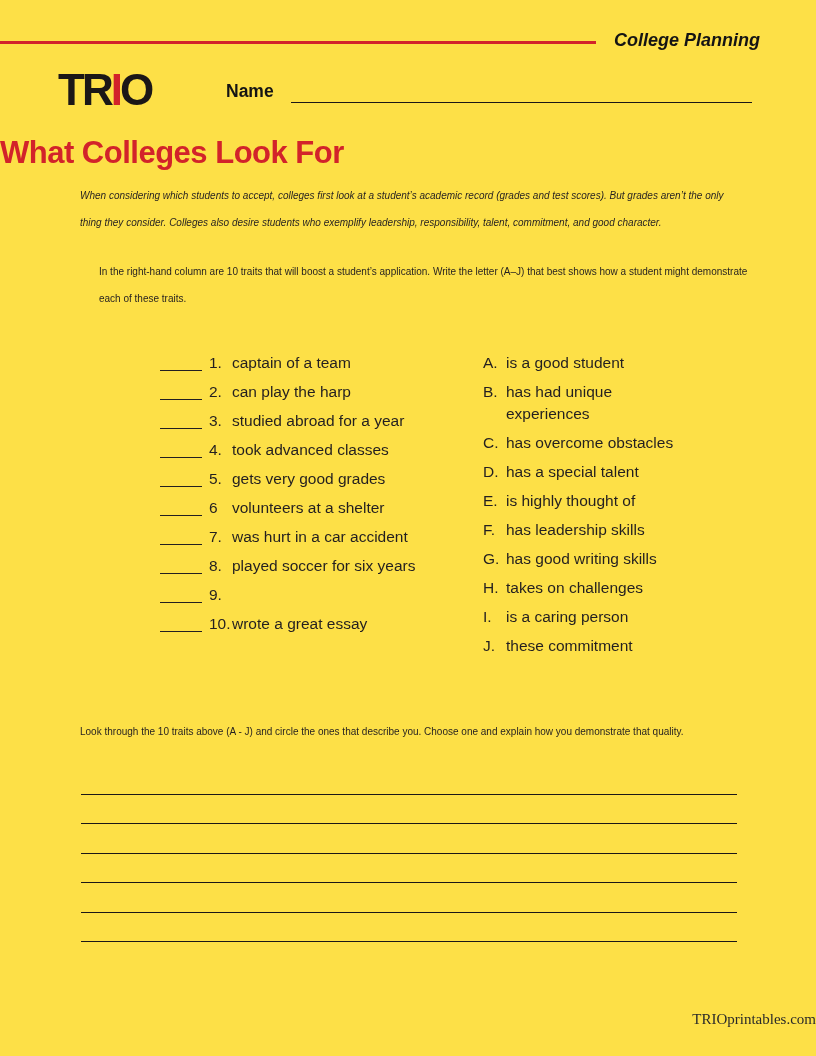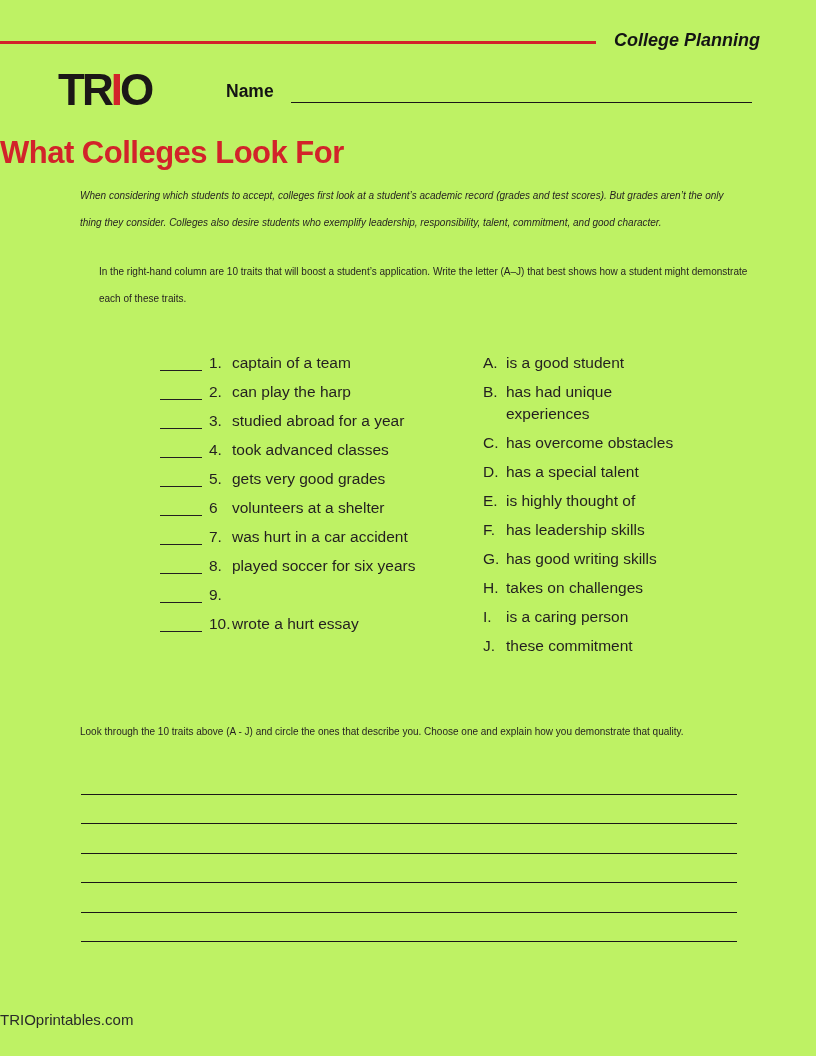--- a/index.html
+++ b/index.html
@@ -6,21 +6,21 @@
     --red:#d2232a;
     --ink:#231f20;
   }
   *{margin:0;padding:0;box-sizing:border-box;}
   html,body{background:#ffffff;}
   body{
     width:816px;height:1056px;
     font-family:"Liberation Sans", sans-serif;
     color:var(--ink);
   }
-  .page{position:relative;width:816px;height:1056px;background:#bef264;overflow:hidden;padding-left:15px;}
+  .page{position:relative;width:816px;height:1056px;background:#fde047;overflow:hidden;padding-left:15px;}
 
   .red-rule{position:absolute;top:41px;left:0;width:596px;height:3px;background:var(--red);}
   .category{
     position:absolute;top:30px;right:56px;
     font-size:18px;font-weight:bold;font-style:italic;color:#141414;
   }
 
   .logo{
     position:absolute;top:68px;left:58px;
     font-size:44px;font-weight:bold;letter-spacing:-3px;
@@ -51,21 +51,21 @@
     border-bottom:1.3px solid var(--ink);
   }
   .num,.letter{min-width:23px;flex:none;}
   .txt{white-space:nowrap;}
 
   #writing-lines{position:absolute;top:765px;left:81px;width:656px;}
   .wline{height:29.5px;border-bottom:1.5px solid #1b1717;}
 
   .footer{
     position:absolute;top:1011px;left:0;width:100%;
-    text-align:left;font-size:15px;color:#2a2a2a;
+    text-align:right;font-size:15px;color:#2a2a2a;font-family:Liberation Serif, serif;
   }
 </style>
 </head>
 <body>
 
 <div class="page">
 
   <div class="red-rule"></div>
   <div class="category">College Planning</div>
 
@@ -138,21 +138,21 @@
           </span>
         </div>
         <div class="mrow">
           <span class="blank"></span>
           <span class="num">9.</span>
         </div>
         <div class="mrow">
           <span class="blank"></span>
           <span class="num">10.</span>
           <span class="txt">
-            <div>wrote a hurt essay</div>
+            <div>wrote a great essay</div>
           </span>
         </div>
       </div>
     <div class="col-right" id="right-col">
         <div class="mrow">
           <span class="letter">A.</span>
           <span class="txt">
             <div>is a good student</div>
           </span>
         </div>

